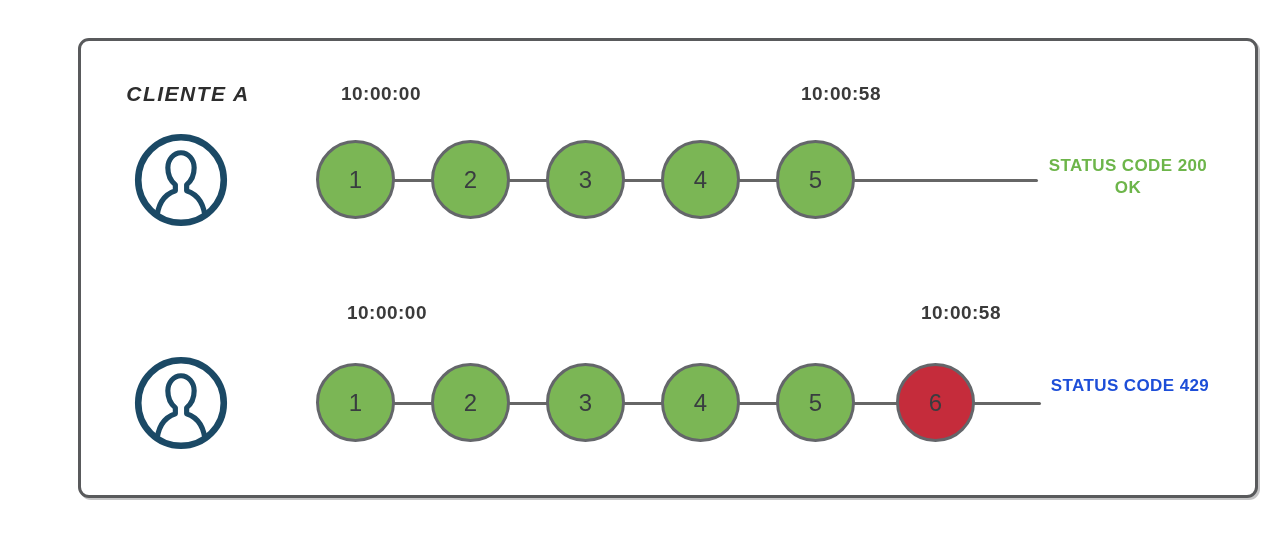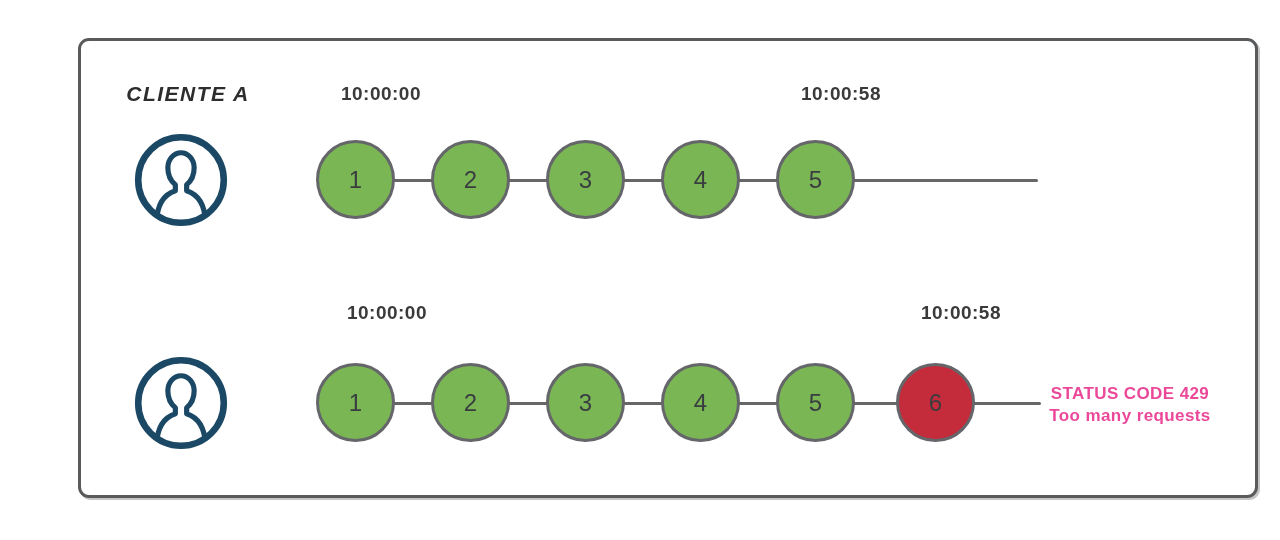--- a/index.html
+++ b/index.html
@@ -89,21 +89,21 @@
   .node.blocked { background: #c52c3b; } 
   .status {
     position: absolute;
     text-align: center;
     font-weight: 700;
     font-size: 17px;
     line-height: 22px;
     letter-spacing: 0.4px;
   }
   .status.success { color: #6db54a; left: 1022px; top: 155px; width: 180px; }
-  .status.error   { color: #ec4899; left: 1022px; top: 383px; width: 184px; }
+  .status.error   { color: #1d4ed8; left: 1022px; top: 375px; width: 184px; }
 </style>
 </head>
 <body>
 
 <div class="canvas">
   <div class="frame"></div>
 
   <div class="client-label row-a">CLIENTE A</div>
 
   <div class="avatar row-a">
@@ -124,20 +124,24 @@
   <div class="timestamp ts-a-end">10:00:58</div>
 
   <div class="track row-a"></div>
 
   <div class="node ok" style="left:300px; top:140px;">1</div>
   <div class="node ok" style="left:415px; top:140px;">2</div>
   <div class="node ok" style="left:530px; top:140px;">3</div>
   <div class="node ok" style="left:645px; top:140px;">4</div>
   <div class="node ok" style="left:760px; top:140px;">5</div>
 
+  <div class="status success">
+    <div>STATUS CODE 200</div>
+    <div>OK</div>
+  </div>
 
 
   <div class="avatar row-b">
     <svg viewBox="0 0 100 100" width="94" height="94">
       <defs>
         <clipPath id="uclipB">
             <circle cx="50" cy="50" r="43"></circle>
           </clipPath>
       </defs>
       <g clip-path="url(#uclipB)">
@@ -154,15 +158,14 @@
 
   <div class="node ok" style="left:300px; top:363px;">1</div>
   <div class="node ok" style="left:415px; top:363px;">2</div>
   <div class="node ok" style="left:530px; top:363px;">3</div>
   <div class="node ok" style="left:645px; top:363px;">4</div>
   <div class="node ok" style="left:760px; top:363px;">5</div>
   <div class="node blocked" style="left:880px; top:363px;">6</div>
 
   <div class="status error">
     <div>STATUS CODE 429</div>
-    <div>Too many requests</div>
   </div>
 </div>
 
 </body></html>

